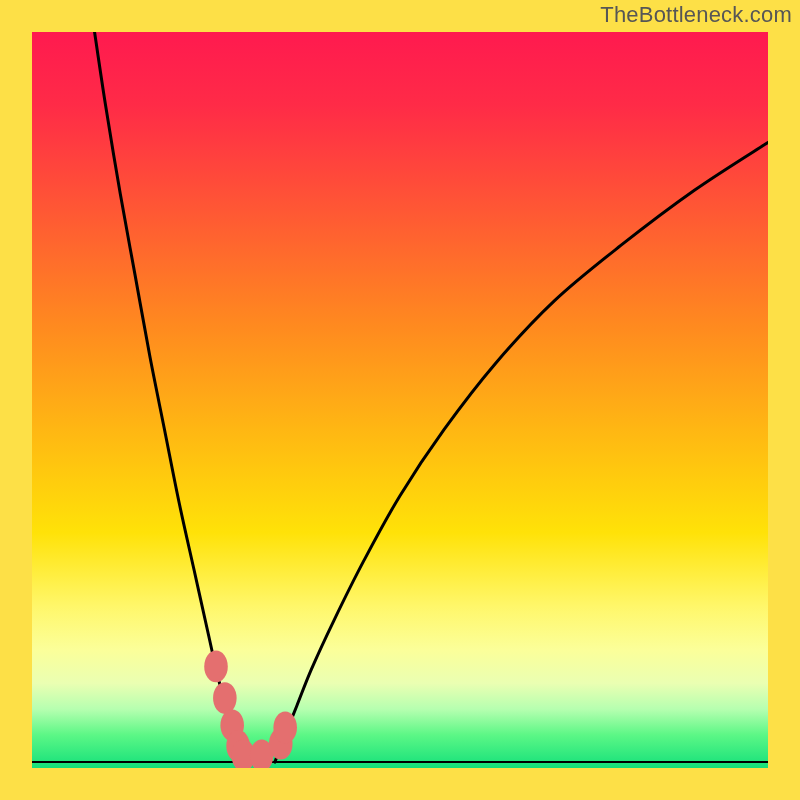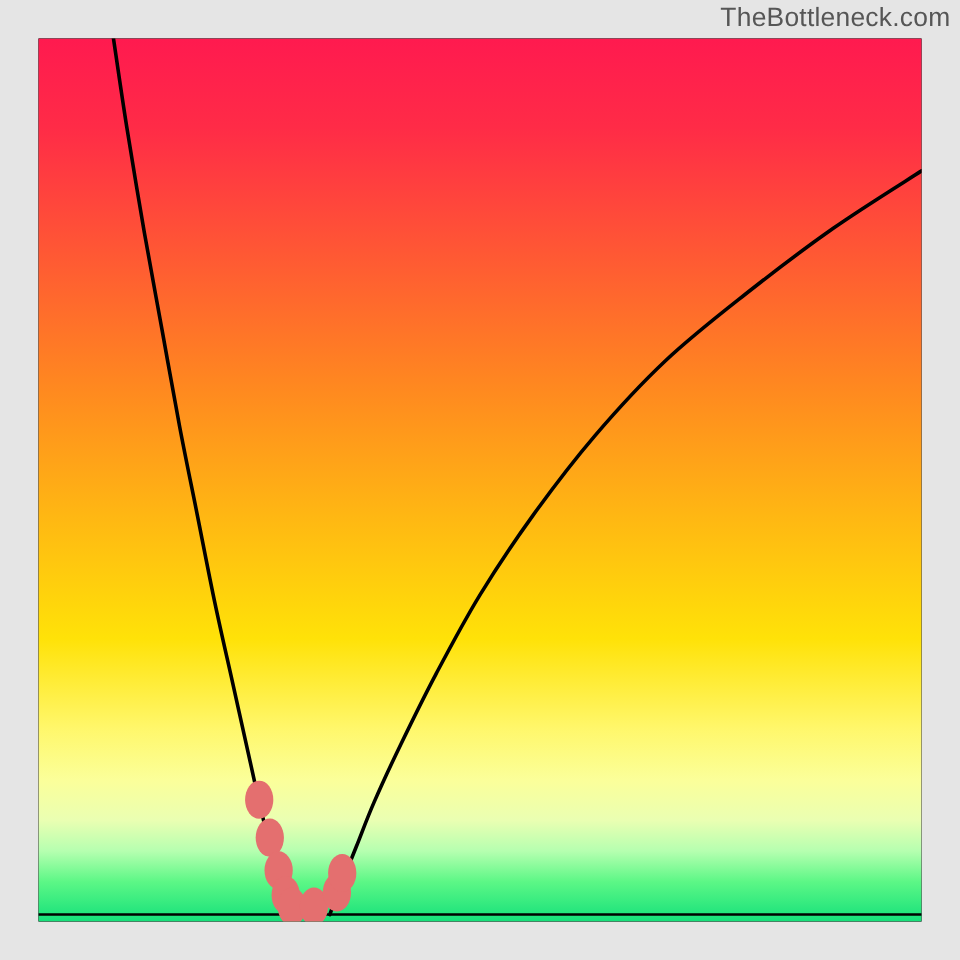--- a/index.html
+++ b/index.html
@@ -7,21 +7,21 @@
     padding: 0;
     width: 800px;
     height: 800px;
     overflow: hidden;
     background: #000;
     font-family: Arial, Helvetica, sans-serif;
   }
   .frame {
     position: absolute;
     inset: 0;
-    background: #e5e5e5;
+    background: #fde047;
   }
   .plot {
     position: absolute;
     background: #000;
   }
   .attribution {
     position: absolute;
     top: 2px;
     right: 8px;
     color: #565656;

